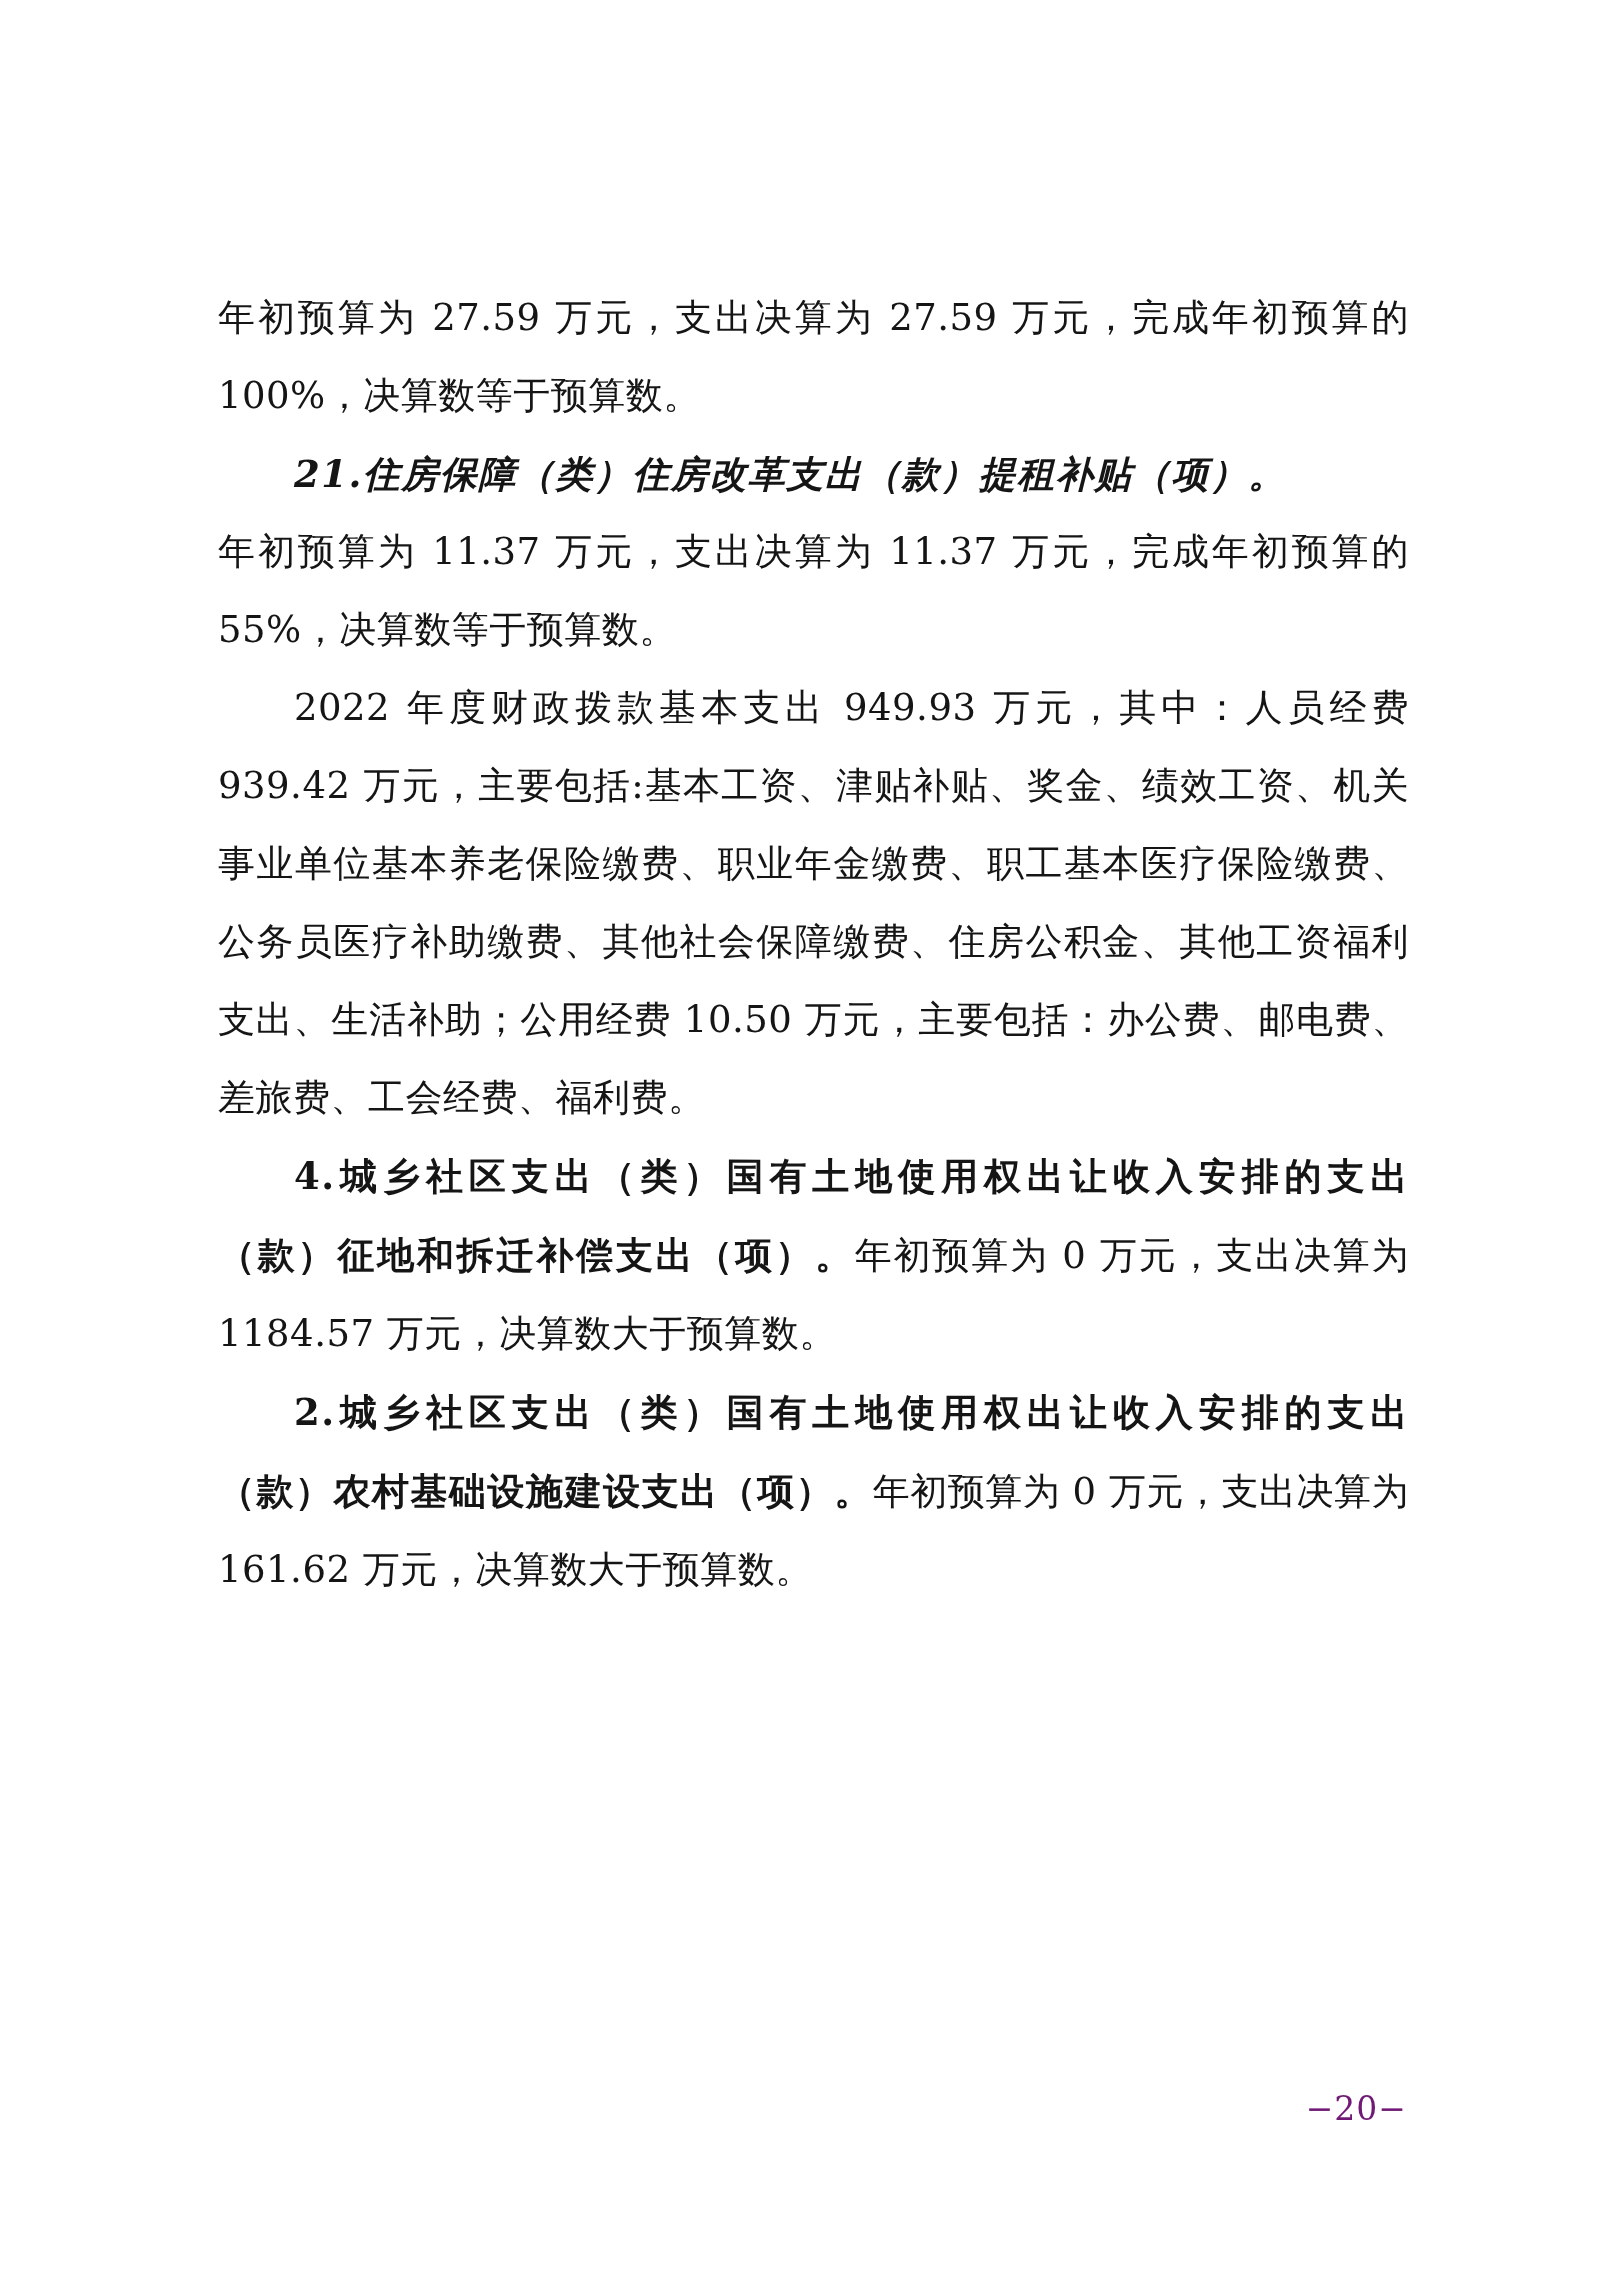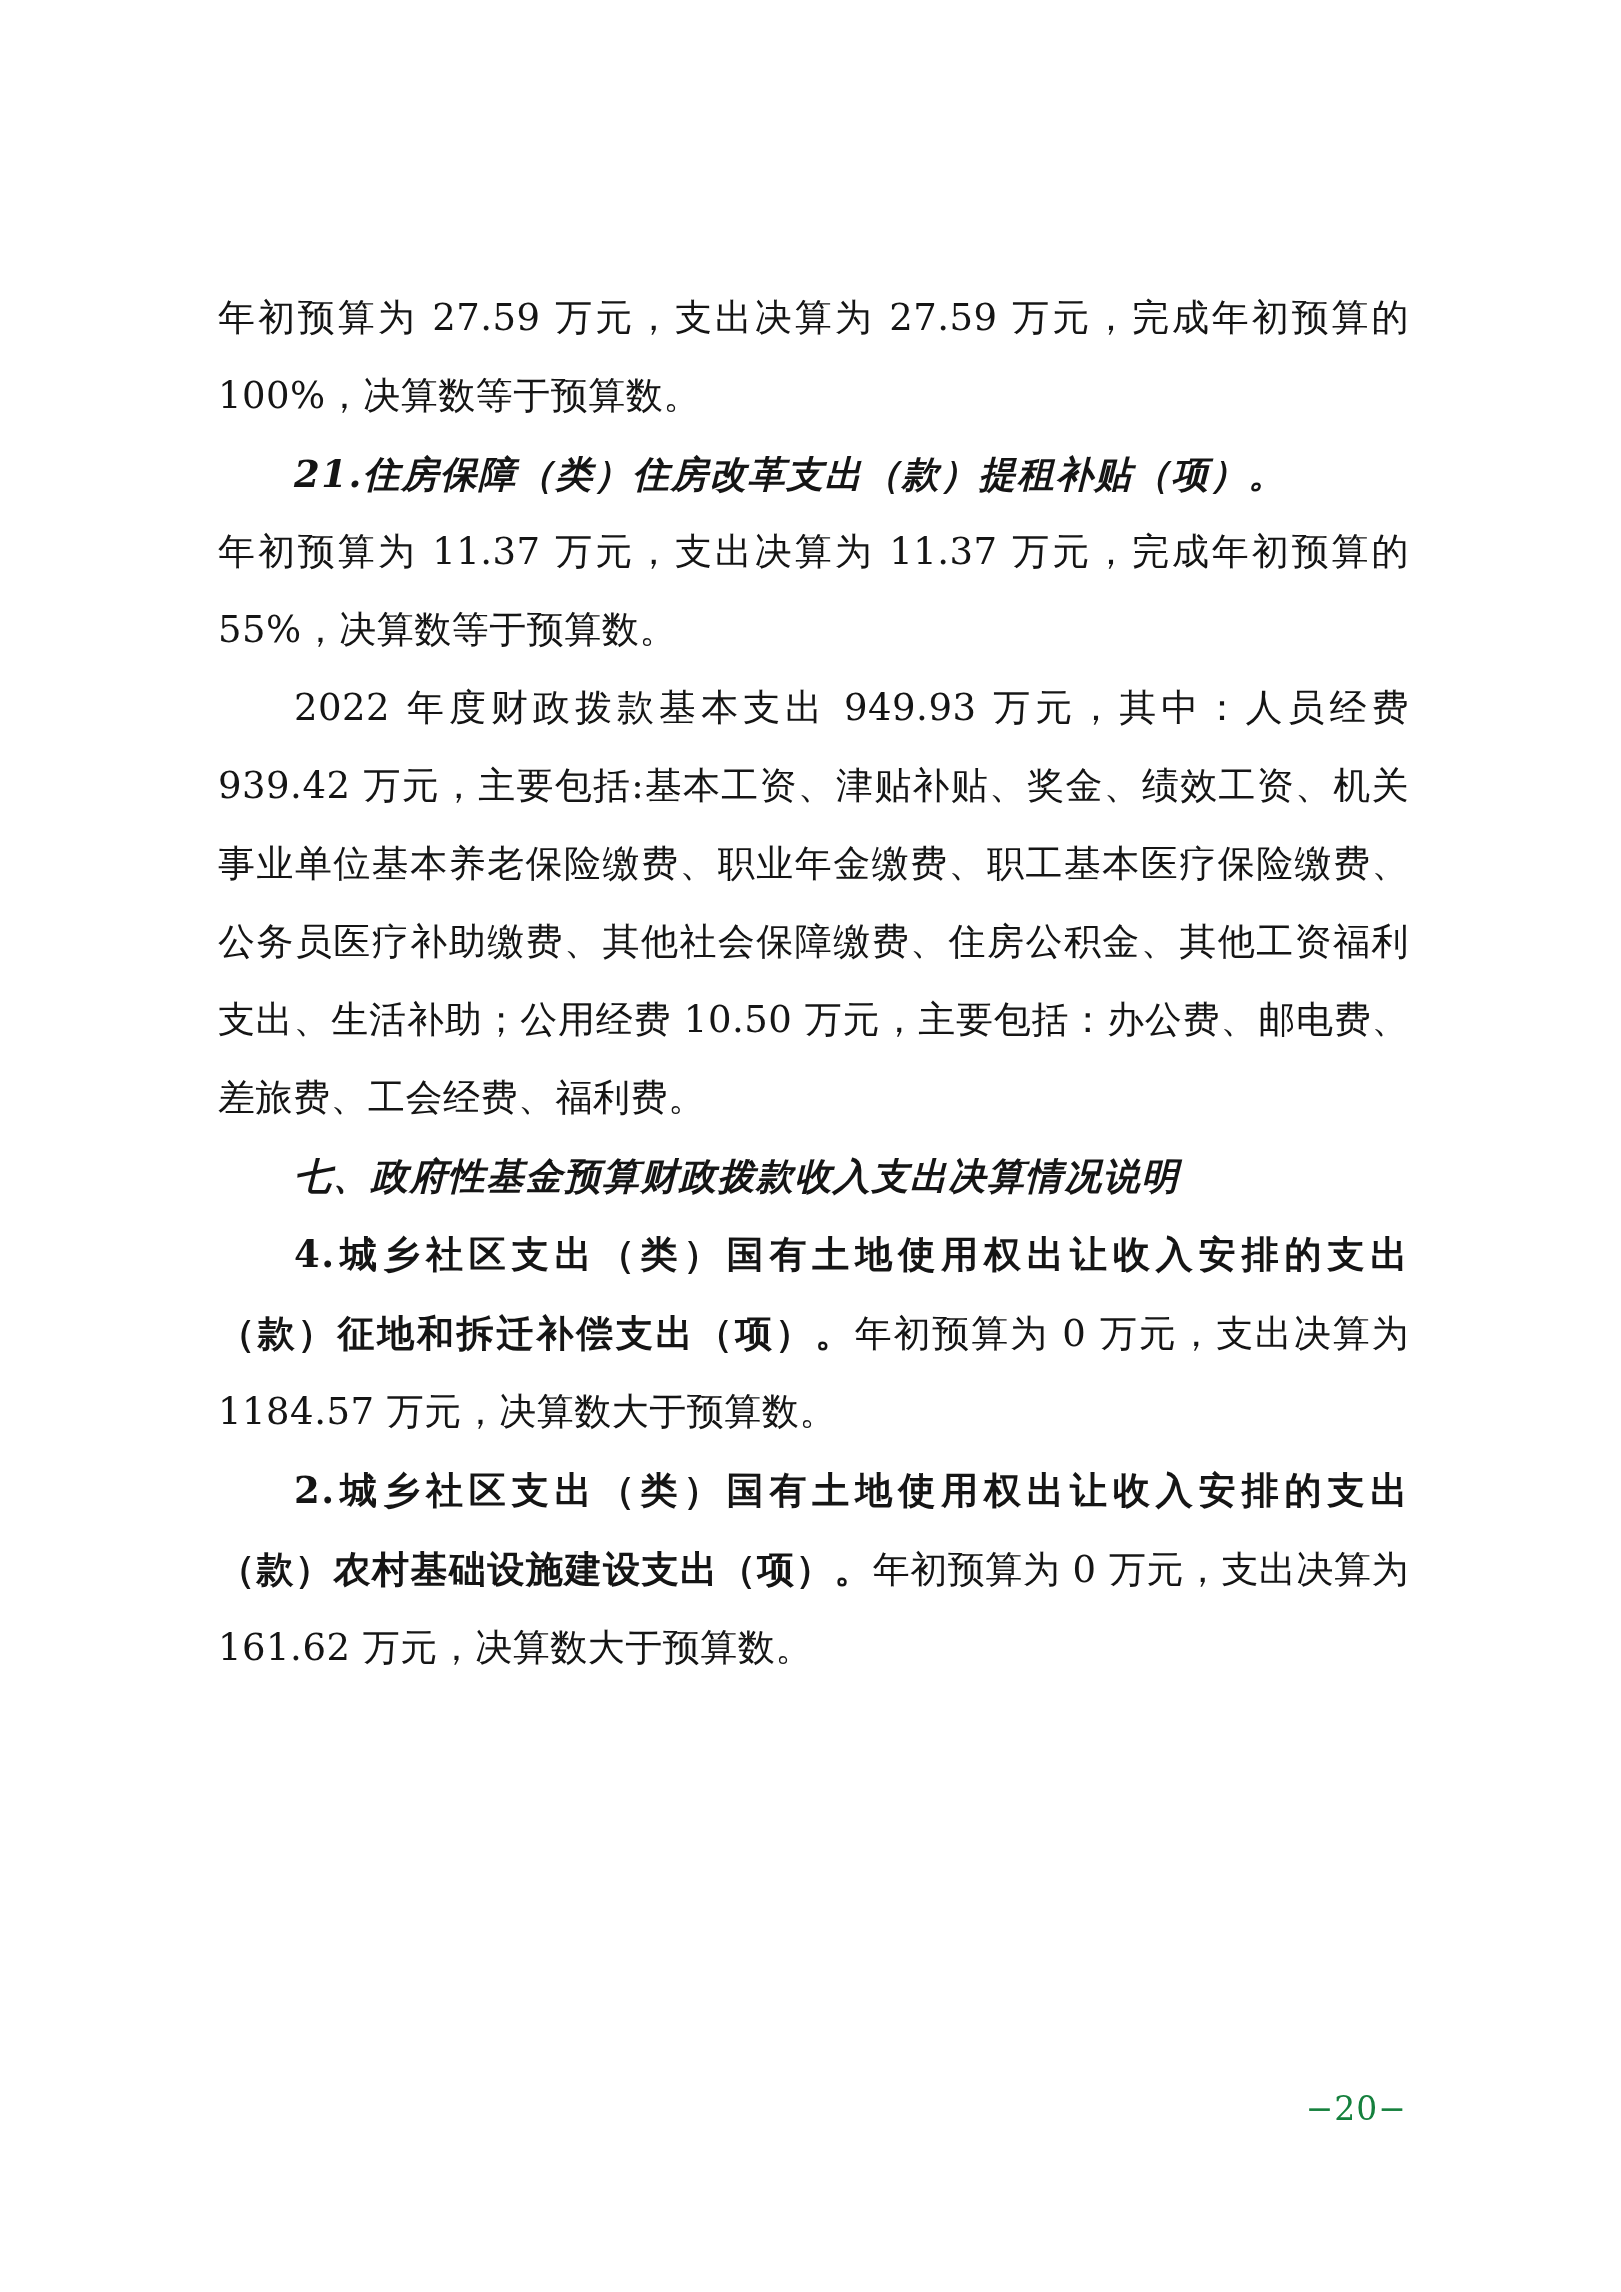--- a/index.html
+++ b/index.html
@@ -47,40 +47,39 @@
   .bold {
     font-weight: bold;
     letter-spacing: 1.5px;
   }
   .page-number {
     position: absolute;
     right: 214px;
     bottom: 165px;
     font-size: 33px;
     font-family: "DejaVu Serif", serif;
-    color: #15803d;
+    color: #701a75;
     letter-spacing: 1px;
   }
 </style>
 </head>
 <body>
 
 <div class="page">
   <div class="content">
 
     <p class="body">年初预算为 27.59 万元，支出决算为 27.59 万元，完成年初预算的 100%，决算数等于预算数。</p>
 
     <p class="heading">21.住房保障（类）住房改革支出（款）提租补贴（项）。</p>
 
     <p class="body">年初预算为 11.37 万元，支出决算为 11.37 万元，完成年初预算的 55%，决算数等于预算数。</p>
 
 
     <p class="indent">2022 年度财政拨款基本支出 949.93 万元，其中：人员经费 939.42 万元，主要包括:基本工资、津贴补贴、奖金、绩效工资、机关事业单位基本养老保险缴费、职业年金缴费、职工基本医疗保险缴费、公务员医疗补助缴费、其他社会保障缴费、住房公积金、其他工资福利支出、生活补助；公用经费 10.50 万元，主要包括：办公费、邮电费、差旅费、工会经费、福利费。</p>
 
-    <p class="heading">七、政府性基金预算财政拨款收入支出决算情况说明</p>
 
 
     <p class="indent">
       <span class="bold">4.城乡社区支出（类）国有土地使用权出让收入安排的支出（款）征地和拆迁补偿支出（项）。</span><span>年初预算为 0 万元，支出决算为 1184.57 万元，决算数大于预算数。</span>
     </p>
 
     <p class="indent">
       <span class="bold">2.城乡社区支出（类）国有土地使用权出让收入安排的支出（款）农村基础设施建设支出（项）。</span><span>年初预算为 0 万元，支出决算为 161.62 万元，决算数大于预算数。</span>
     </p>
 

